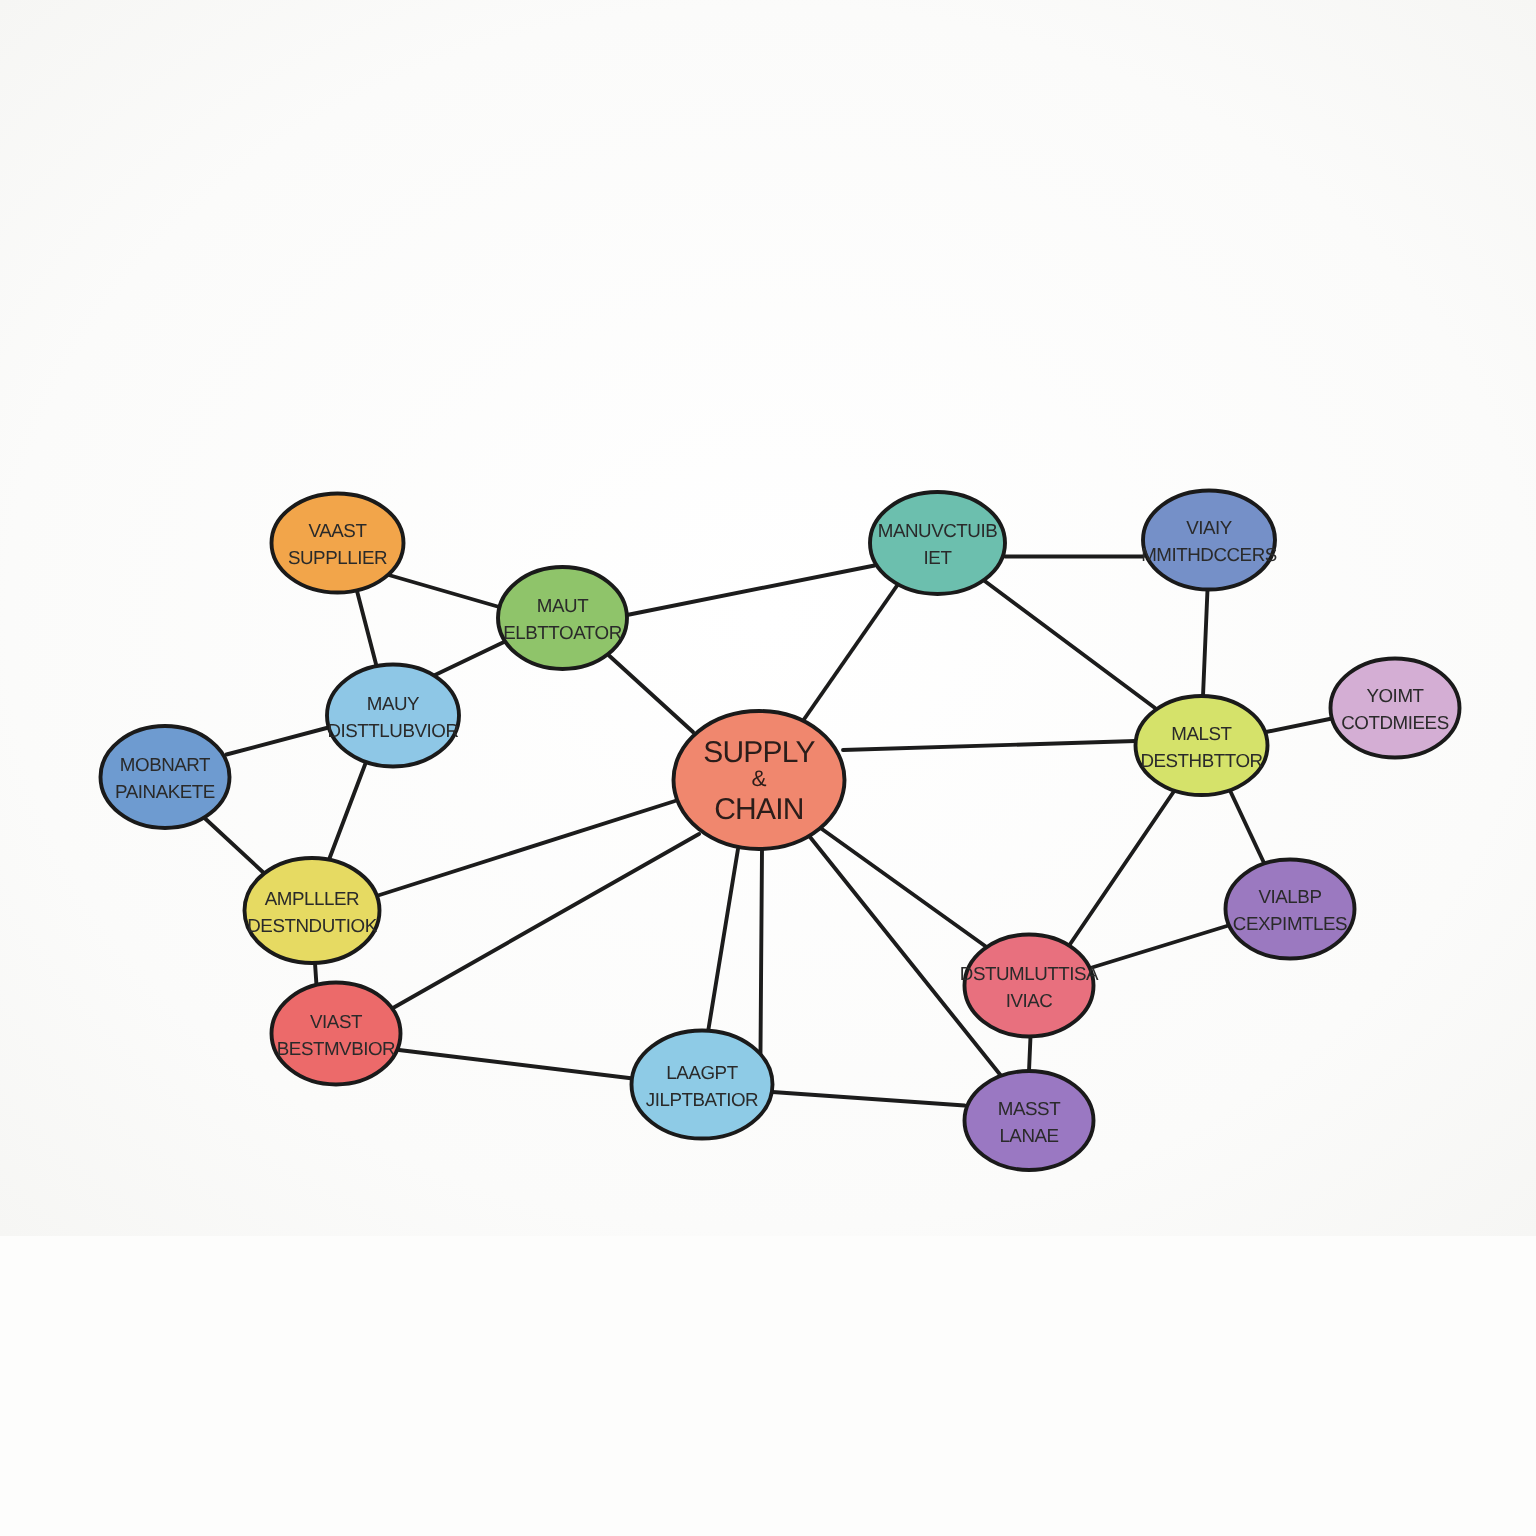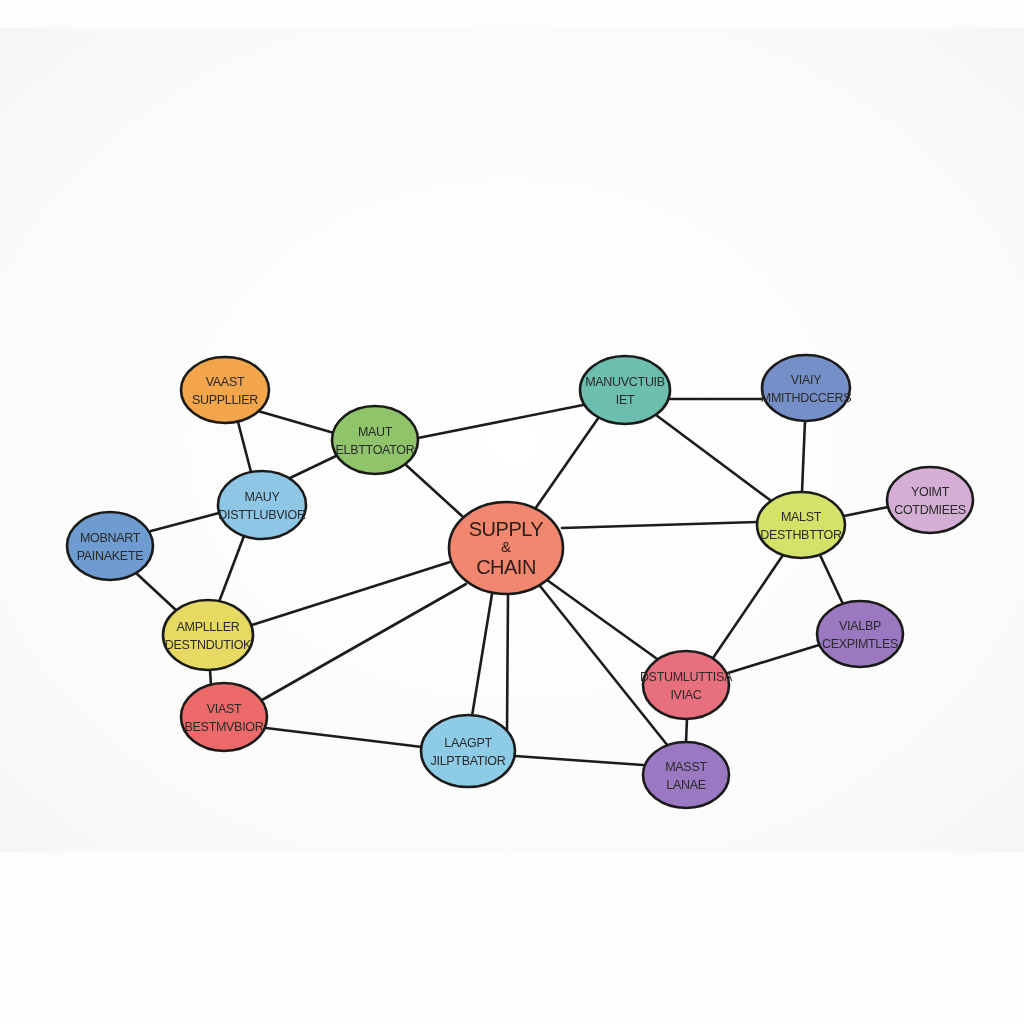--- a/index.html
+++ b/index.html
@@ -8,21 +8,20 @@
       width: 1024px;
       height: 1024px;
       background: #fdfdfc;
       overflow: hidden;
     }
     .canvas {
       position: relative;
       width: 1024px;
       height: 824px;
       background: radial-gradient(ellipse at center, #ffffff 0%, #fbfbfa 70%, #f6f6f4 100%);
-      margin-top: 28px;
     }
     svg.diagram {
       position: absolute;
       left: 0;
       top: 0;
       width: 1024px;
       height: 1024px;
     }
     .edge {
       stroke: #1c1c1c;

